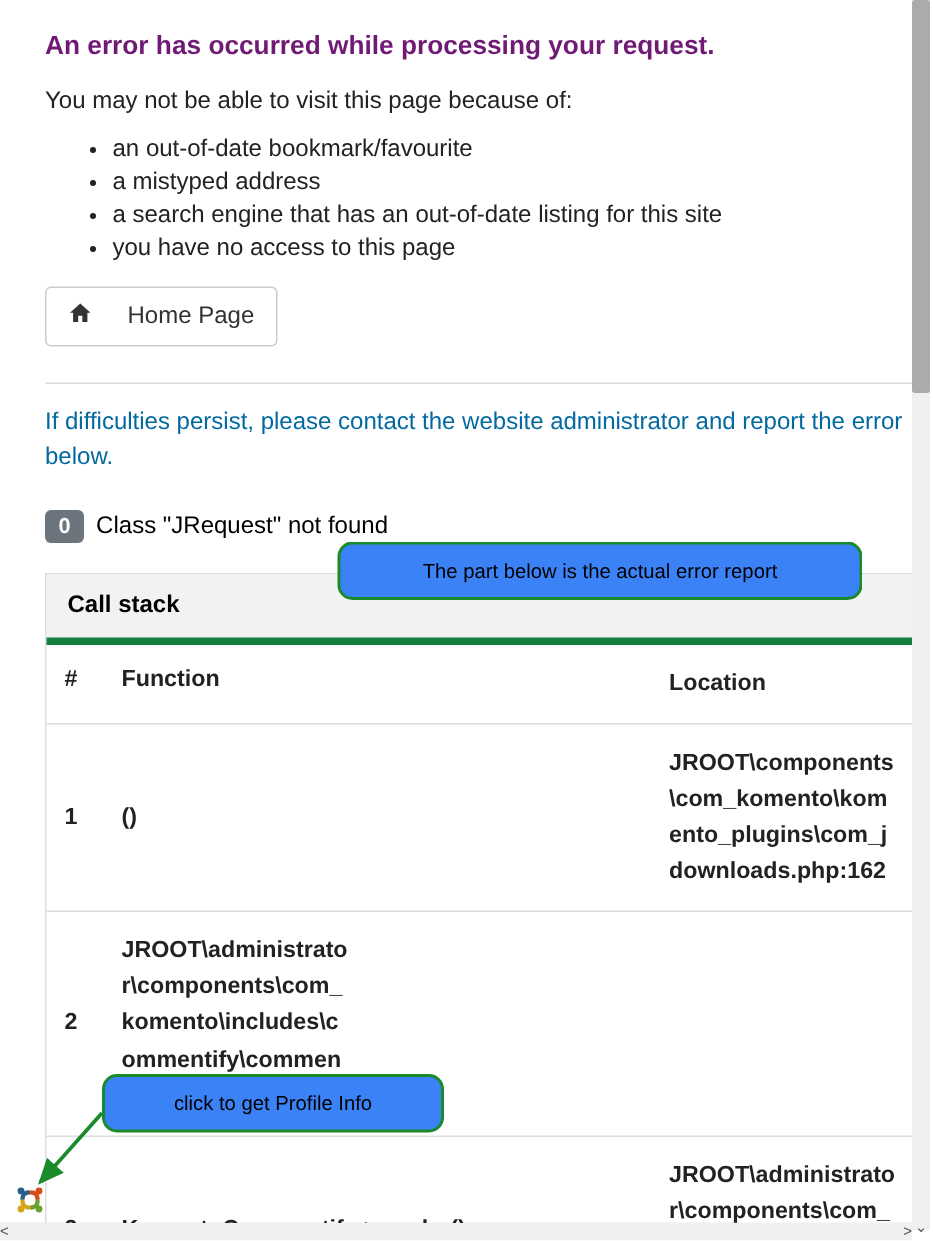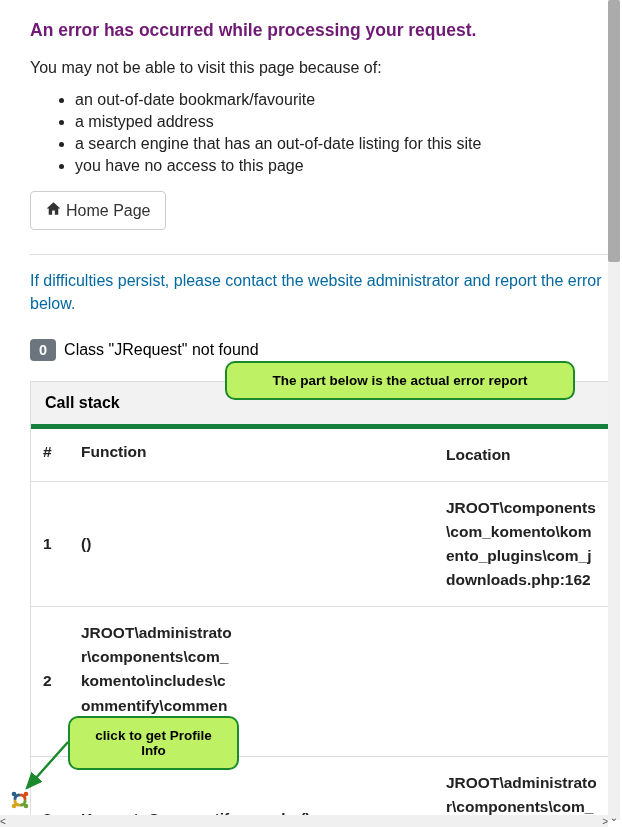--- a/index.html
+++ b/index.html
@@ -10,37 +10,37 @@
 .outer-thumb { position: absolute; left: 0; top: 0; width: 12px; height: 262px; background: #ababab; border-radius: 2px; }
 .outer-arrow-down { position: absolute; right: 2px; bottom: 3px; width:12px; height:12px; font-size:10px; color:#555; text-align:center; }
 .hscroll { position: absolute; left: 0; bottom: 0; width: 608px; height: 12px; background: #f0f0f0; display:flex; justify-content:space-between; align-items:center; font-size:10px; color:#555; }
 .page { padding: 10px 30px 40px 30px; width: 640px; }
 .err-title { font-size: 17.5px; font-weight: 700; color: #701a75; margin: 10px 0 18px 0; }
 .subtext { font-size: 16px; color: #222; margin-bottom: 14px; }
 ul.reasons { padding-left: 30px; margin-bottom: 16px; }
 ul.reasons li { list-style: disc; margin-left: 15px; margin-bottom: 4px; font-size: 16px; color: #222; }
 b { font-weight: 400; }
 .home-line { font-size: 16px; margin-bottom: 22px; }
-.home-btn { display: inline-flex; align-items: center; gap: 4px; border: 1px solid #ccc; border-radius: 4px; padding: 9px 14px; font-size: 16px; color: #333; background: #fff; cursor: pointer; }
+.home-btn { display: inline-flex; align-items: center; gap: 23px; border: 1px solid #ccc; border-radius: 4px; padding: 9px 14px; font-size: 16px; color: #333; background: #fff; cursor: pointer; }
 hr.sep { border: none; border-top: 1px solid #ddd; margin: 24px 0 14px 0; }
 .persist { font-size: 16px; color: #0369a1; line-height: 1.45; margin-bottom: 24px; }
 .errcode-line { display: flex; align-items: center; gap: 8px; font-size: 16px; margin-bottom: 20px; }
 .code-badge { display: inline-block; background: #6c757d; color: #fff; border-radius: 4px; padding: 3px 9px; font-size: 14.5px; font-weight: 600; }
 .callstack { border: 1px solid #ddd; width: 100%; }
 .cs-head { background: #f2f2f2; font-weight: 700; font-size: 16px; padding: 12px 14px; border-bottom: 5px solid #15803d; }
 .cs-row { display: flex; border-bottom: 1px solid #ddd; }
 .cs-header .cs-cell { font-weight: 700; }
 .cs-cell { padding: 14px 12px; font-size: 15.5px; color: #222; font-weight: bold; }
 .cs-num { width: 38px; flex: none; }
 .cs-func { flex: 1; word-break: break-word; }
 .cs-loc { width: 175px; flex: none; word-break: break-word; line-height: 1.55; }
 .cs-body .cs-cell { display: flex; align-items: center; }
-.callout { position: absolute; background: #bef264; border: 2px solid #1a8a2a; border-radius: 10px; font-size: 13.5px; font-weight: 700; color: #000; padding: 10px 18px; text-align: center; z-index: 20; }
+.callout { position: absolute; background: #3b82f6; border: 2px solid #1a8a2a; border-radius: 10px; font-size: 13.5px; font-weight: 400; color: #000; padding: 10px 18px; text-align: center; z-index: 20; }
 .callout.c1 { left: 225px; top: 361px; width: 350px; }
-.callout.c2 { left: 68px; top: 716px; width: 171px; }
+.callout.c2 { left: 68px; top: 716px; width: 228px; }
 .joomla-icon { position: absolute; left: 8px; top: 788px; width: 24px; height: 24px; z-index: 15; }
 svg.arrow { position: absolute; z-index: 18; pointer-events:none; }
 </style>
 </head>
 <body>
 
 <div class="scroll-area">
   <div class="page">
     <h2 class="err-title">An error has occurred while processing your request.</h2>
     <p class="subtext">You may not be able to visit this page because of:</p>

